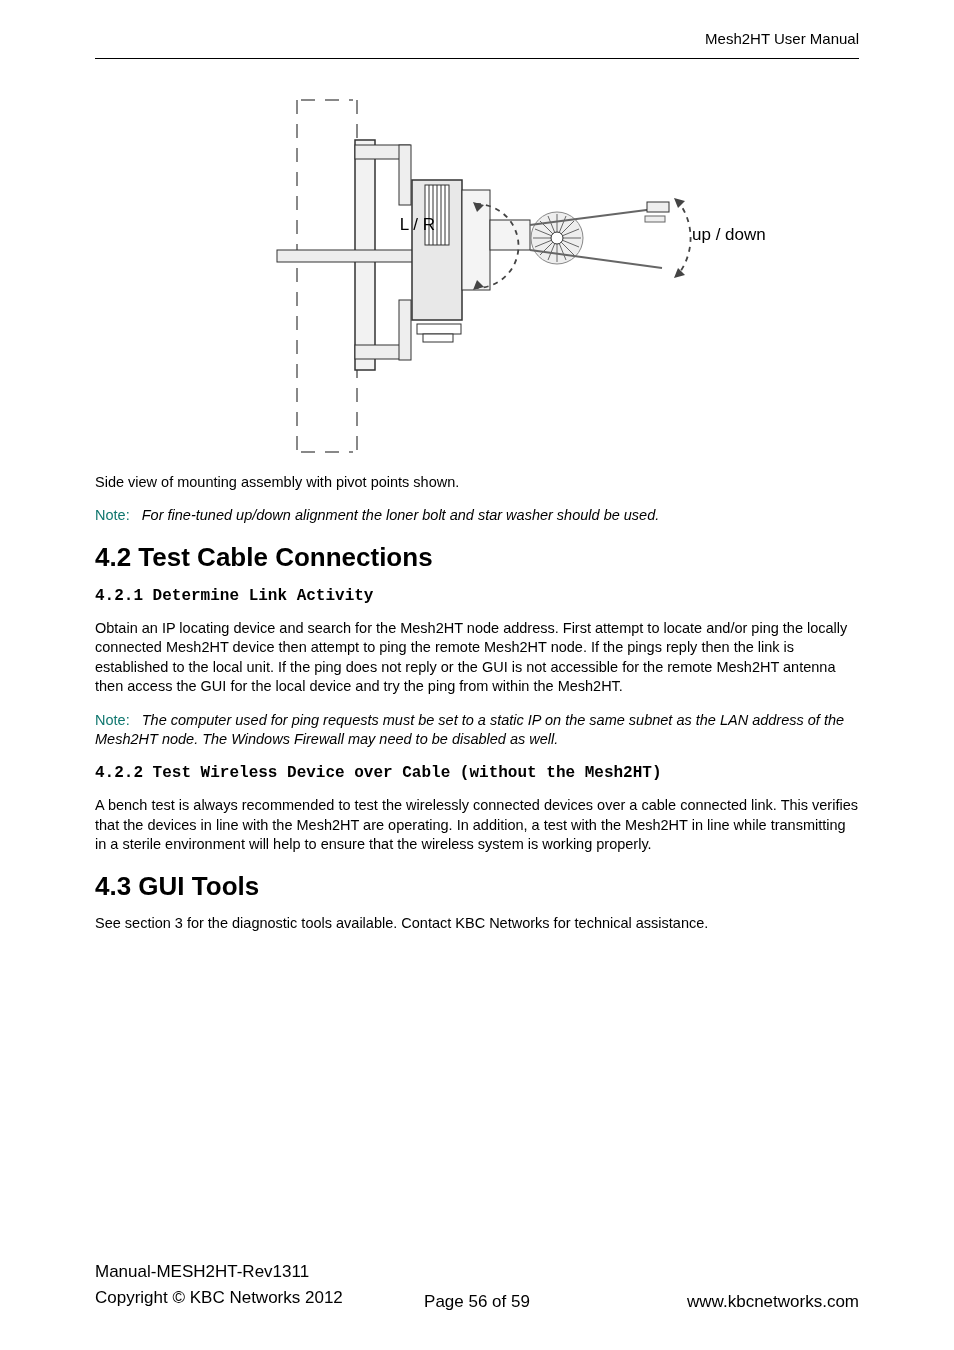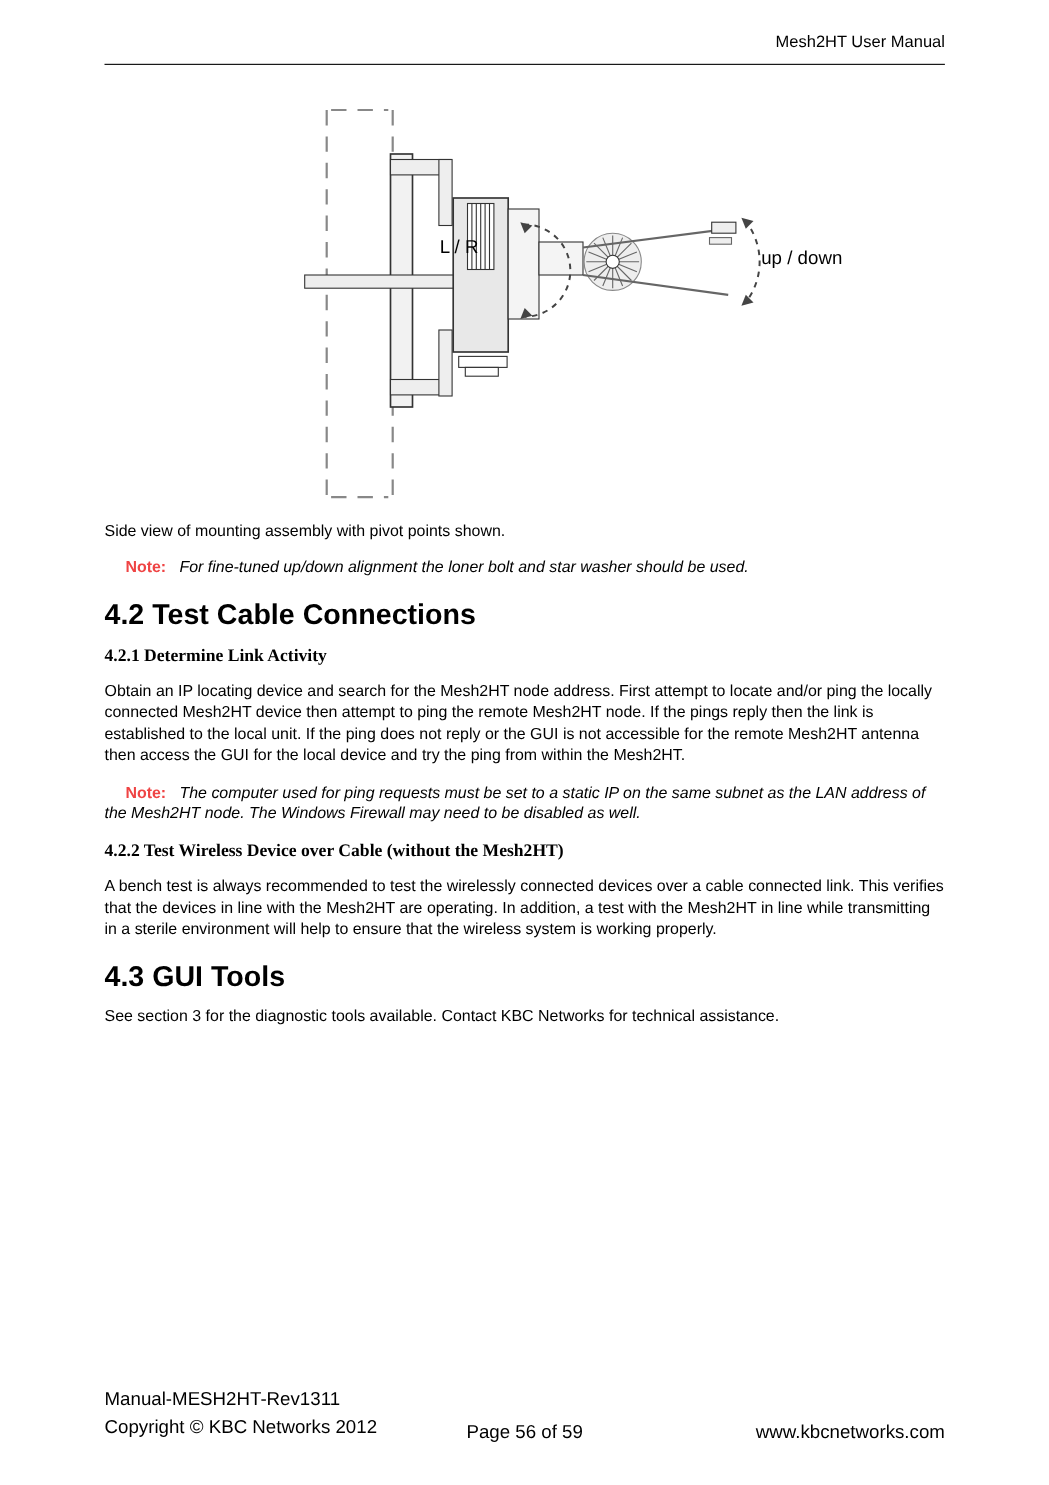--- a/index.html
+++ b/index.html
@@ -38,39 +38,38 @@
     text-align: center;
     margin-top: 10px;
     margin-bottom: 10px;
   }
   .caption {
     font-size: 14.5px;
     margin-top: 6px;
     margin-bottom: 16px;
   }
   .note-label {
-    color: #ef4444;
-    font-weight: bold;
-    font-size: 14.5px;
-    margin-left: 19px;
+    color: #0f766e;
+    font-weight: normal;
+    font-size: 14.5px;
   }
   .note-text {
     font-style: italic;
     font-size: 14.5px;
     text-align: right;
   }
   h2 {
     font-family: "Trebuchet MS", "Lucida Grande", sans-serif;
     font-weight: bold;
     font-size: 26px;
     margin-top: 16px;
     margin-bottom: 12px;
   }
   h3 {
-    font-family: Liberation Serif, serif;
+    font-family: Liberation Mono, monospace;
     font-weight: bold;
     font-size: 16px;
     margin-top: 14px;
     margin-bottom: 14px;
   }
   p {
     font-size: 14.5px;
     line-height: 1.35;
     margin: 0 0 14px 0;
   }

